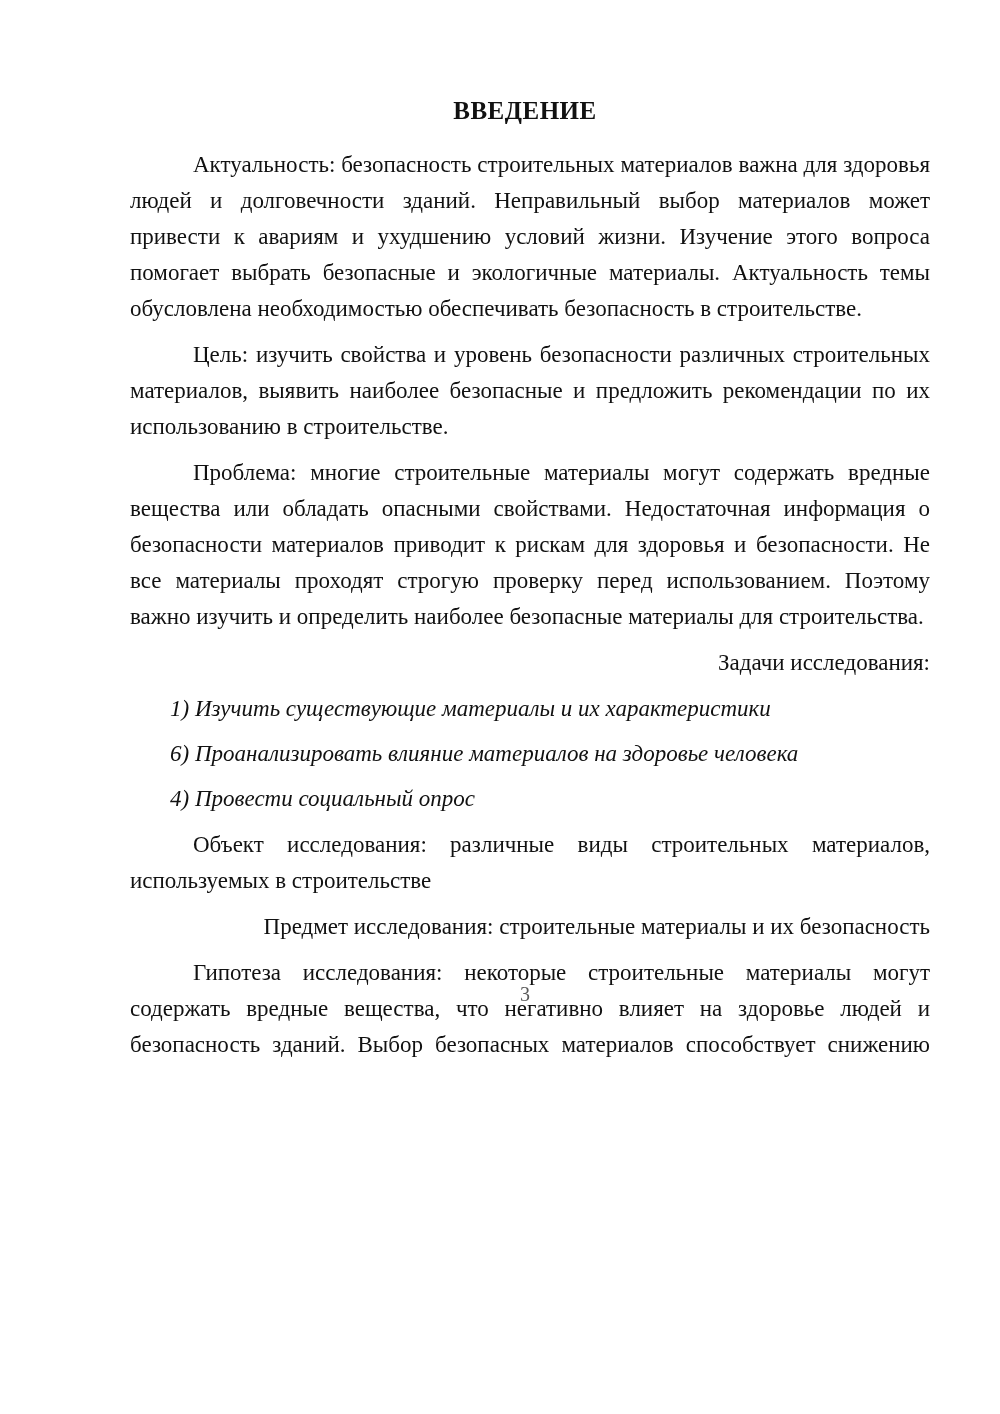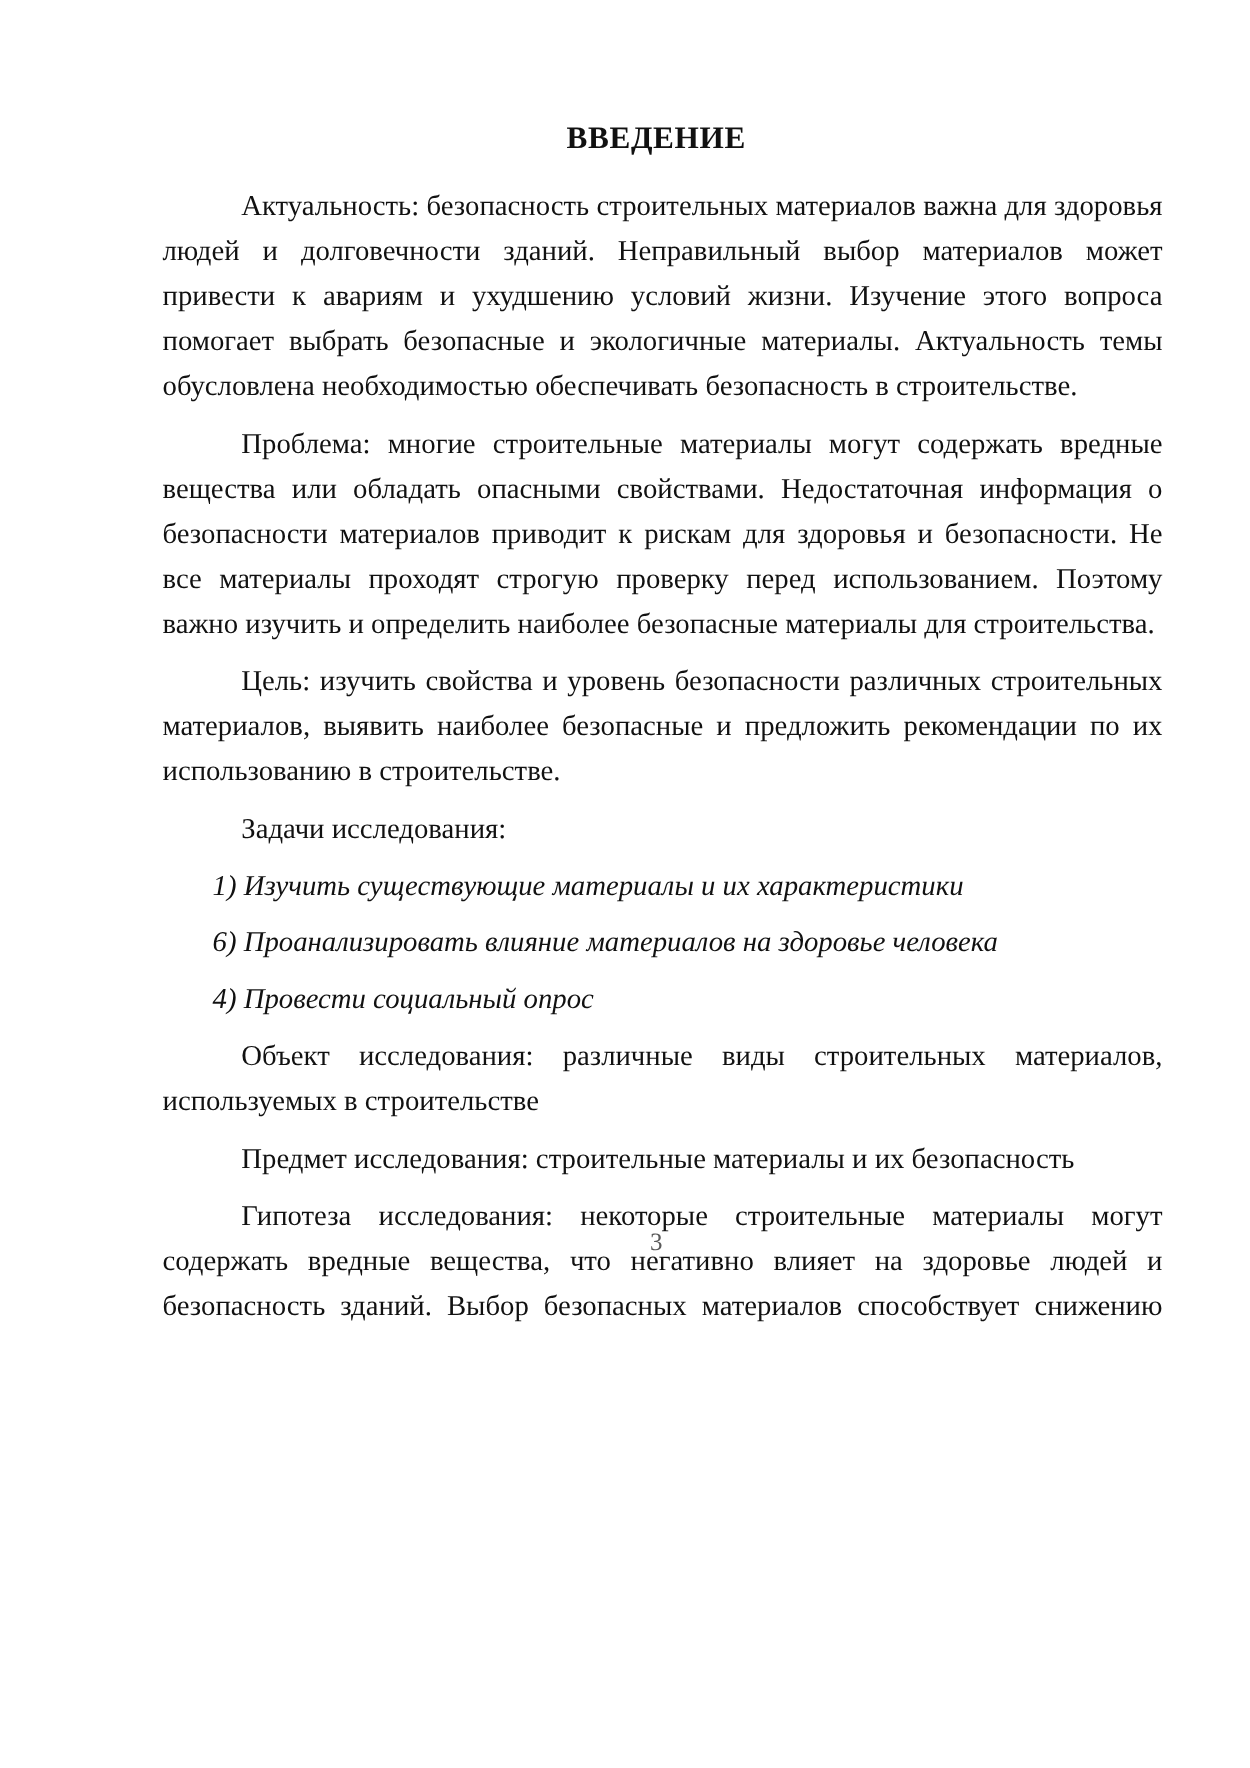--- a/index.html
+++ b/index.html
@@ -27,21 +27,21 @@
     line-height: 30px;
     margin: 0 0 21px 0;
     letter-spacing: 0.5px;
   }
   .body-par {
     margin: 0 0 10px 10px;
     text-align: justify;
     text-indent: 63px;
   }
   .single-line {
-    text-align: left;
+    text-align: right;
   }
   .tasks {
     list-style: none;
     margin: 0 0 10px 0;
     padding: 0 0 0 50px;
     font-style: italic;
   }
   .tasks li {
     margin: 0 0 9px 0;
     text-align: left;
@@ -59,23 +59,23 @@
 </style>
 </head>
 <body>
 
 <div class="page">
 
   <h1 class="doc-title">ВВЕДЕНИЕ</h1>
 
   <p class="body-par">Актуальность: безопасность строительных материалов важна для здоровья людей и долговечности зданий. Неправильный выбор материалов может привести к авариям и ухудшению условий жизни. Изучение этого вопроса помогает выбрать безопасные и экологичные материалы. Актуальность темы обусловлена необходимостью обеспечивать безопасность в строительстве.</p>
 
+  <p class="body-par">Цель: изучить свойства и уровень безопасности различных строительных материалов, выявить наиболее безопасные и предложить рекомендации по их использованию в строительстве.</p>
+
   <p class="body-par">Проблема: многие строительные материалы могут содержать вредные вещества или обладать опасными свойствами. Недостаточная информация о безопасности материалов приводит к рискам для здоровья и безопасности. Не все материалы проходят строгую проверку перед использованием. Поэтому важно изучить и определить наиболее безопасные материалы для строительства.</p>
-
-  <p class="body-par">Цель: изучить свойства и уровень безопасности различных строительных материалов, выявить наиболее безопасные и предложить рекомендации по их использованию в строительстве.</p>
 
   <p class="body-par single-line">Задачи исследования:</p>
 
   <ul class="tasks">
     <li>1) Изучить существующие материалы и их характеристики</li>
     <li>6) Проанализировать влияние материалов на здоровье человека</li>
     <li>4) Провести социальный опрос</li>
   </ul>
 
   <p class="body-par">Объект исследования: различные виды строительных материалов, используемых в строительстве</p>

